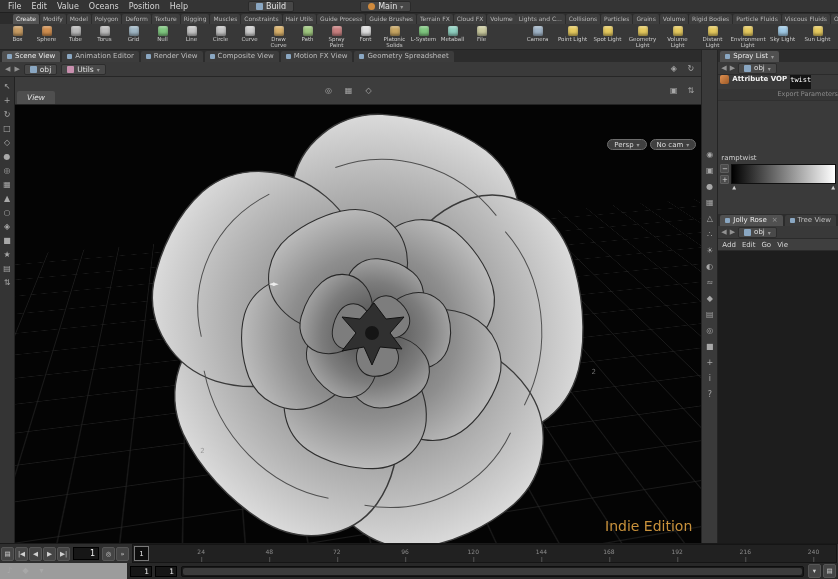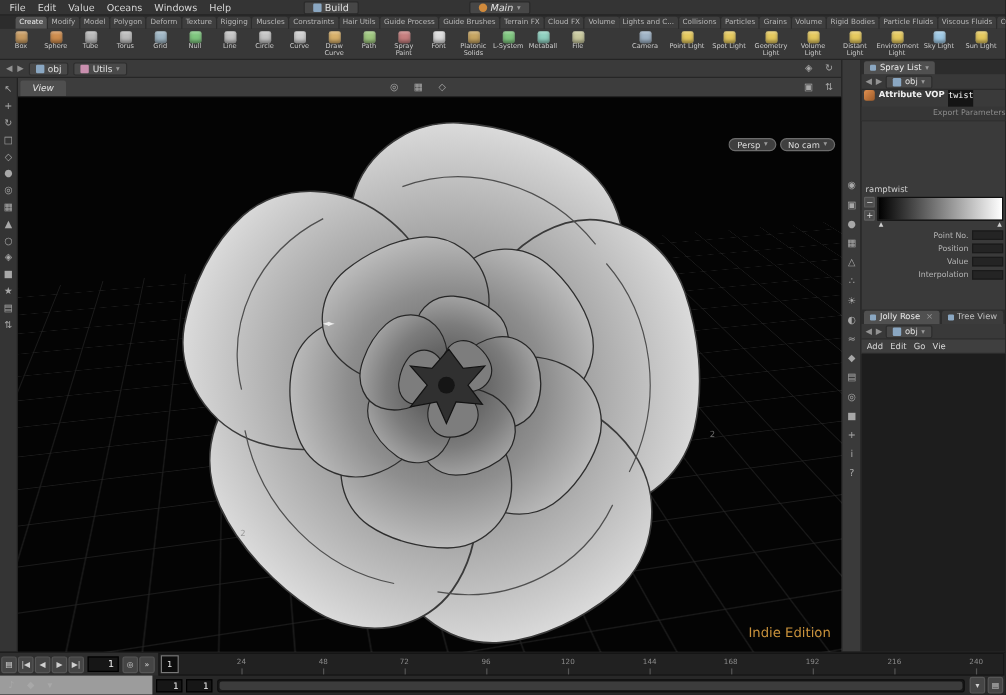--- a/index.html
+++ b/index.html
@@ -8,21 +8,21 @@
          background:#2b2b2b; font:8px "DejaVu Sans",sans-serif; color:#c8c8c8; position:relative; }
 
   
   .menubar { flex:0 0 13px; background:#343434; border-bottom:1px solid #202020;
              display:flex; align-items:center; padding:0 3px; }
   .menu-items { display:flex; }
   .menu-item { padding:0 5px; font-size:8px; color:#d6d6d6; }
   .mchip { display:flex; align-items:center; gap:3px; background:#474747; border:1px solid #2a2a2a;
            border-radius:2px; padding:0 7px; height:11px; font-size:8px; color:#e2e2e2; }
   .desktop-chip { margin-left:55px; }
-  .main-chip { margin-left:92px;font-style:italic; }
+  .main-chip { margin-left:66px; }
   .chip-ic { width:7px; height:7px; border-radius:1px; background:#8aa7c2; display:inline-block; }
   .chip-ic.orange { background:#d08a3c; border-radius:50%; }
   .caret { color:#9a9a9a; font-size:6px; }
 
   
   .shelf-tabs { flex:0 0 11px; background:#2c2c2c; display:flex; align-items:flex-end;
                 justify-content:space-between; padding:0 13px; }
   .stgroup { display:flex; gap:1px; }
   .shelf-tab { font-size:6px; line-height:8px; padding:1px 3px; background:#3e3e3e;
                border-radius:2px 2px 0 0; color:#b8b8b8; white-space:nowrap; }
@@ -57,34 +57,34 @@
   .pb-right { margin-left:auto; display:flex; gap:6px; color:#9a9a9a; }
 
   .view-area { flex:1; display:flex; min-height:0; }
   .left-toolbar { flex:0 0 15px; background:#343434; border-right:1px solid #222;
                   display:flex; flex-direction:column; align-items:center; gap:4px; padding-top:5px; }
   .vicon { width:11px; height:10px; line-height:10px; text-align:center; color:#a8a8a8; font-size:8px; }
   .view-col { flex:1; display:flex; flex-direction:column; min-width:0; }
   .view-header { flex:0 0 15px; background:#3d3d3d; border-bottom:1px solid #232323;
                  display:flex; align-items:center; padding-left:2px; font-size:7.5px; }
   .view-tab { background:#4f4f4f; height:13px; display:flex; align-items:center; padding:0 10px;
-              border-radius:2px 2px 0 0; margin-top:2px; color:#e4e4e4;font-style:italic; }
+              border-radius:2px 2px 0 0; margin-top:14px; color:#e4e4e4;font-style:italic; }
   .vh-mid { margin-left:268px; display:flex; gap:9px; color:#a8a8a8; }
   .vh-right { margin-left:auto; display:flex; gap:6px; padding-right:5px; color:#a8a8a8; }
 
   .viewport { flex:1; background:#040404; position:relative; overflow:hidden; }
   .vp-grid { position:absolute; left:-35%; top:-25%; width:175%; height:175%;
     background-image:
       repeating-linear-gradient(0deg,  rgba(90,90,90,.55) 0 1px, transparent 1px 46px),
       repeating-linear-gradient(90deg, rgba(90,90,90,.55) 0 1px, transparent 1px 46px);
     transform: perspective(700px) rotateX(55deg) rotateZ(-12deg); opacity:.45; }
   .pills { position:absolute; top:4px; right:5px; display:flex; gap:3px; }
   .pill { background:#3f3f3f; border:1px solid #6c6c6c; border-radius:7px; height:11px; padding:0 6px;
           display:flex; align-items:center; gap:3px; font-size:7px; color:#dcdcdc;margin-top:30px; }
-  .edition { position:absolute; right:9px; bottom:9px; font-size:11px; color:#c9923c; }
+  .edition { position:absolute; right:9px; bottom:9px; font-size:14px; color:#c9923c; }
   .axis-num { position:absolute; color:#6f6f6f; font-size:7px; }
   .axis-a { left:84%; top:60%; } .axis-b { left:27%; top:78%; opacity:.6; }
   .vp-cursor { position:absolute; left:37%; top:40%; color:#ececec; font-size:7px; letter-spacing:-1px; }
   .rose { position:absolute; left:52%; top:50%; width:500px; height:452px; transform:translate(-50%,-50%); }
 
   .display-toolbar { flex:0 0 16px; background:#3a3a3a; border-left:1px solid #242424;
                      display:flex; flex-direction:column; align-items:center; gap:6px; padding-top:100px; }
 
   
   .right-panel { flex:0 0 100px; background:#3a3a3a; border-left:1px solid #242424;
@@ -143,21 +143,21 @@
 <body>
 
 <div class="app">
 
   <div class="menubar">
     <div class="menu-items">
         <span class="menu-item">File</span>
         <span class="menu-item">Edit</span>
         <span class="menu-item">Value</span>
         <span class="menu-item">Oceans</span>
-        <span class="menu-item">Windows</span>
+        <span class="menu-item">Position</span>
         <span class="menu-item">Help</span>
       </div>
     <div class="mchip desktop-chip">
       <span class="chip-ic"></span>
       <span>Build</span>
     </div>
     <div class="mchip main-chip">
       <span class="chip-ic orange"></span>
       <span>Main</span>
       <span class="caret">▾</span>
@@ -301,20 +301,28 @@
         <div class="tool">
           <span class="tool-icon" style="background:#e5c95e"></span>
           <span class="tool-label">Sun Light</span>
         </div>
       </div>
   </div>
 
   <div class="main">
 
     <div class="left-region">
+      <div class="pane-tabs">
+          <span class="pane-tab active"><span class="tab-ic"></span>Scene View</span>
+          <span class="pane-tab"><span class="tab-ic"></span>Animation Editor</span>
+          <span class="pane-tab"><span class="tab-ic"></span>Render View</span>
+          <span class="pane-tab"><span class="tab-ic"></span>Composite View</span>
+          <span class="pane-tab"><span class="tab-ic"></span>Motion FX View</span>
+          <span class="pane-tab"><span class="tab-ic"></span>Geometry Spreadsheet</span>
+        </div>
       <div class="pathbar">
         <span class="nav">◀</span>
         <span class="nav">▶</span>
         <span class="pchip">
           <span class="ic ic-obj"></span>
           <span>obj</span>
         </span>
         <span class="pchip">
           <span class="ic ic-rose"></span>
           <span>Utils</span>
@@ -488,38 +496,20 @@
             <span class="rbtn">+</span>
           </div>
         <div class="ramp-wrap">
           <div class="ramp"></div>
           <div class="ramp-marks">
             <span>▲</span>
             <span>▲</span>
           </div>
         </div>
       </div>
-      <div>
-          <div class="prow">
-            <span class="plabel">Point No.</span>
-            <span class="pfield"></span>
-          </div>
-          <div class="prow">
-            <span class="plabel">Position</span>
-            <span class="pfield"></span>
-          </div>
-          <div class="prow">
-            <span class="plabel">Value</span>
-            <span class="pfield"></span>
-          </div>
-          <div class="prow">
-            <span class="plabel">Interpolation</span>
-            <span class="pfield"></span>
-          </div>
-        </div>
 
       <div class="rp-lower">
         <div class="rp-tabs">
             <span class="pane-tab active"><span class="tab-ic"></span>Jolly Rose<span class="close">×</span></span>
             <span class="pane-tab"><span class="tab-ic"></span>Tree View</span>
           </div>
         <div class="rp-pathbar">
           <span class="nav">◀</span>
           <span class="nav">▶</span>
           <span class="pchip">

